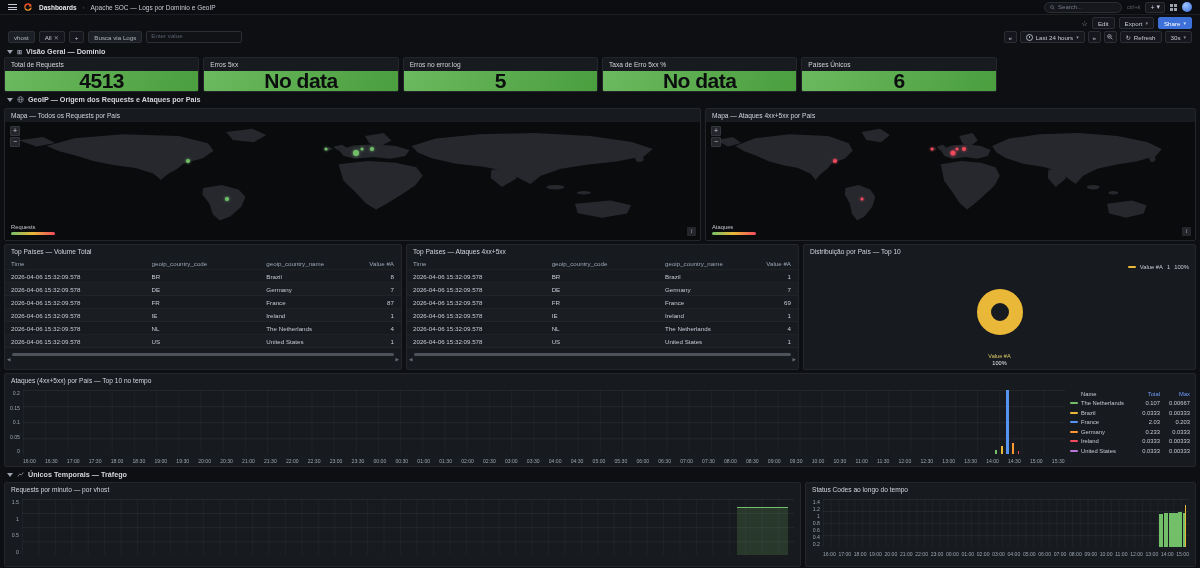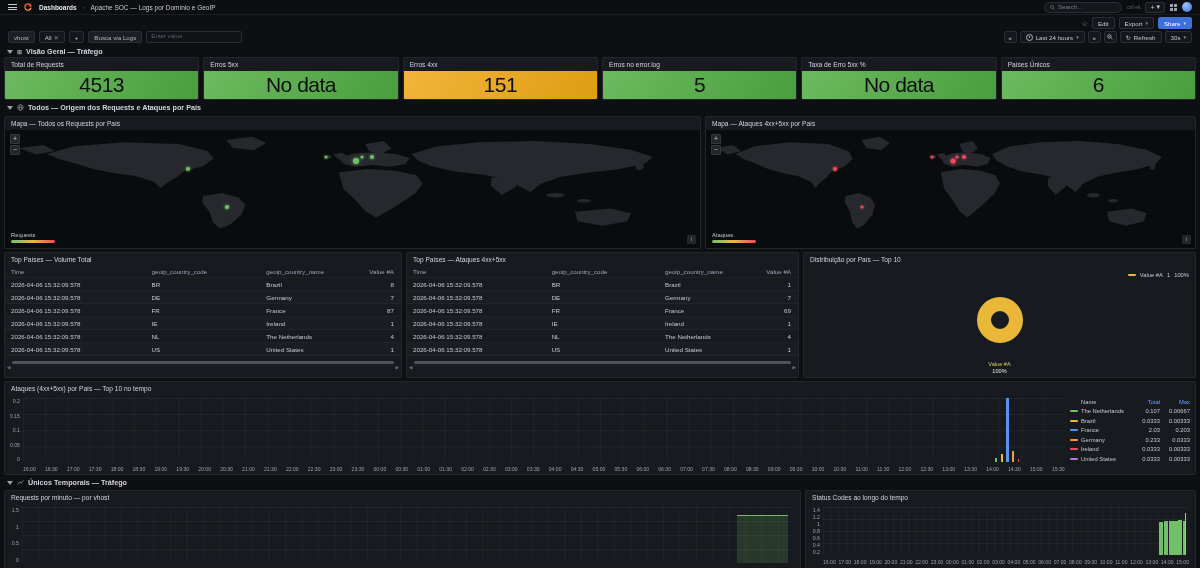--- a/index.html
+++ b/index.html
@@ -39,21 +39,21 @@
 
   
   .sechdr{display:flex;align-items:center;gap:4px;height:11px;padding:0 7px;font-size:7.2px;font-weight:bold;color:#d4d5de}
   .chev{width:0;height:0;border-left:3px solid transparent;border-right:3px solid transparent;border-top:4px solid #9aa1ac}
   .secicon{font-size:6px;color:#9aa1ac;display:inline-flex}
   .panel{background:#171a1e;border:1px solid #24262b;border-radius:2px;overflow:hidden}
   .ptitle{height:13px;display:flex;align-items:center;padding:0 6px;font-size:6.6px;color:#d4d5de;white-space:nowrap}
 
   
   .stats{display:grid;grid-template-columns:repeat(6,1fr);gap:4px;padding:0 4px}
-  .stat-body{height:28px;display:flex;align-items:center;justify-content:center;font-size:21px;font-weight:normal;color:#0c0d0e;letter-spacing:-.5px}
+  .stat-body{height:20px;display:flex;align-items:center;justify-content:center;font-size:21px;font-weight:bold;color:#0c0d0e;letter-spacing:-.5px}
   .stat-body.green{background:linear-gradient(120deg,#6cba5f 0%,#4a9e3e 100%)}
   .stat-body.orange{background:linear-gradient(120deg,#f2b43a 0%,#df9d13 100%)}
 
   
   .maps{display:grid;grid-template-columns:697px 1fr;gap:4px;padding:3px 4px 0}
   .mapbody{position:relative;height:118px;background:#0a0b0d}
   .world{position:absolute;inset:0;width:100%;height:100%}
   .mdot{position:absolute;border-radius:50%;transform:translate(-50%,-50%)}
   .zoomctl{position:absolute;left:5px;top:4px;display:flex;flex-direction:column;gap:1px;z-index:2}
   .zbtn{width:10px;height:10px;background:#24262c;border:1px solid #33363d;color:#c8c9d4;font-size:7px;line-height:8px;text-align:center;border-radius:1px;cursor:pointer}
@@ -202,35 +202,31 @@
     <span class="btn">
         <span>30s</span>
         <span class="car">▾</span>
       </span>
   </div>
 </div>
 
 <div class="sechdr">
   <span class="chev"></span>
   <span class="secicon">⊞</span>
-  <span>Visão Geral — Tráfego</span>
+  <span>Visão Geral — Domínio</span>
 </div>
 
 <div class="stats">
     <div class="panel stat">
       <div class="ptitle">Total de Requests</div>
       <div class="stat-body green">4513</div>
     </div>
     <div class="panel stat">
       <div class="ptitle">Erros 5xx</div>
       <div class="stat-body green">No data</div>
-    </div>
-    <div class="panel stat">
-      <div class="ptitle">Erros 4xx</div>
-      <div class="stat-body orange">151</div>
     </div>
     <div class="panel stat">
       <div class="ptitle">Erros no error.log</div>
       <div class="stat-body green">5</div>
     </div>
     <div class="panel stat">
       <div class="ptitle">Taxa de Erro 5xx %</div>
       <div class="stat-body green">No data</div>
     </div>
     <div class="panel stat">
@@ -241,21 +237,21 @@
 
 <div class="sechdr" style="margin-top:2px">
   <span class="chev"></span>
   <span class="secicon">
     <svg width="7" height="7" viewBox="0 0 10 10">
         <circle cx="5" cy="5" r="4" fill="none" stroke="#9aa1ac" stroke-width=".8"></circle>
         <ellipse cx="5" cy="5" rx="1.8" ry="4" fill="none" stroke="#9aa1ac" stroke-width=".8"></ellipse>
         <path d="M1 5h8" stroke="#9aa1ac" stroke-width=".8"></path>
       </svg>
   </span>
-  <span>Todos — Origem dos Requests e Ataques por País</span>
+  <span>GeoIP — Origem dos Requests e Ataques por País</span>
 </div>
 
 <div class="maps">
 
   <div class="panel">
     <div class="ptitle">Mapa — Todos os Requests por País</div>
     <div class="mapbody">
       <svg class="world" viewBox="0 10 1000 420" preserveAspectRatio="none">
         <g fill="#26282e">
           <path d="M20 75 L55 63 L72 85 L45 97 Z"></path>

